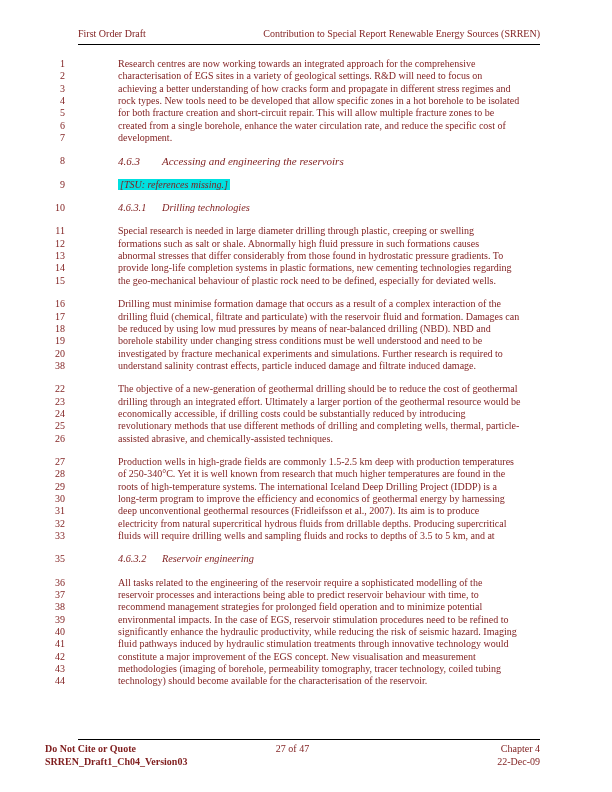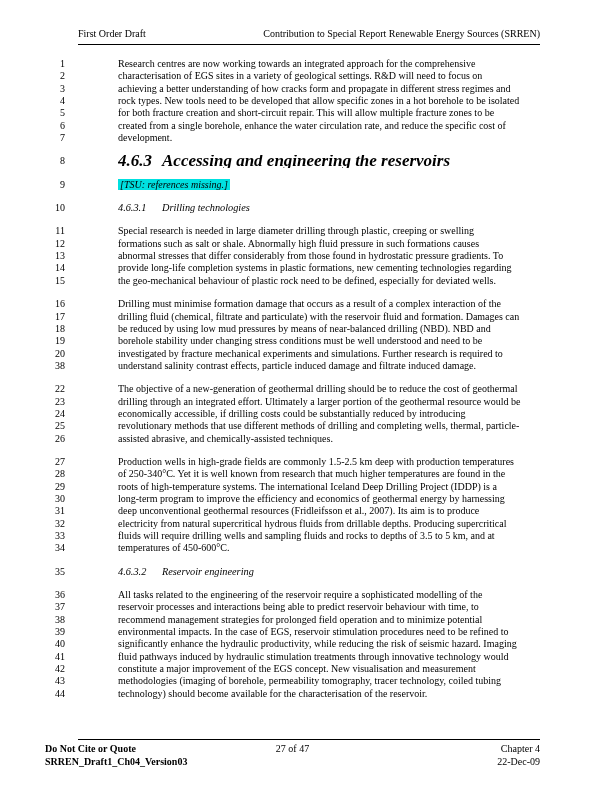--- a/index.html
+++ b/index.html
@@ -6,21 +6,21 @@
     margin: 0;
     padding: 0;
     background: #9a9a9a;
   }
   .page {
     position: relative;
     width: 612px;
     height: 792px;
     margin: 0 auto;
     background: #ffffff;
-    color: #000000;
+    color: #7f1d1d;
     font-family: "Liberation Serif", serif;
     box-sizing: border-box;
     display: flex;
     flex-direction: column;
     padding: 28px 72px 24px 45px;
     overflow: hidden;
   }
   
   .header {
     display: flex;
@@ -55,23 +55,23 @@
     font-size: 10px;
   }
   .line .txt {
     flex: 1;
     min-width: 0;
     white-space: nowrap;
     overflow: hidden;
     margin-left: 40px;
   }
   .heading2 .txt {
-    font-weight: bold;
+    font-weight: normal;
     font-style: italic;
-    font-size: 17px;
+    font-size: 11px;
   }
   .heading3 .txt {
     font-style: italic;
     font-size: 10.3px;
   }
   .h-num {
     display: inline-block;
     min-width: 44px;
   }
   .note .hl {
@@ -242,24 +242,20 @@
           <span class="num">31</span>
           <span class="txt">deep unconventional geothermal resources (Fridleifsson et al., 2007). Its aim is to produce</span>
         </div>
         <div class="line">
           <span class="num">32</span>
           <span class="txt">electricity from natural supercritical hydrous fluids from drillable depths. Producing supercritical</span>
         </div>
         <div class="line">
           <span class="num">33</span>
           <span class="txt">fluids will require drilling wells and sampling fluids and rocks to depths of 3.5 to 5 km, and at</span>
-        </div>
-        <div class="line">
-          <span class="num">34</span>
-          <span class="txt">temperatures of 450-600°C.</span>
         </div>
       </div>
       <div class="block heading3">
         <div class="line">
           <span class="num">35</span>
           <span class="txt"><span class="h-num">4.6.3.2</span>Reservoir engineering</span>
         </div>
       </div>
       <div class="block paragraph">
         <div class="line">

